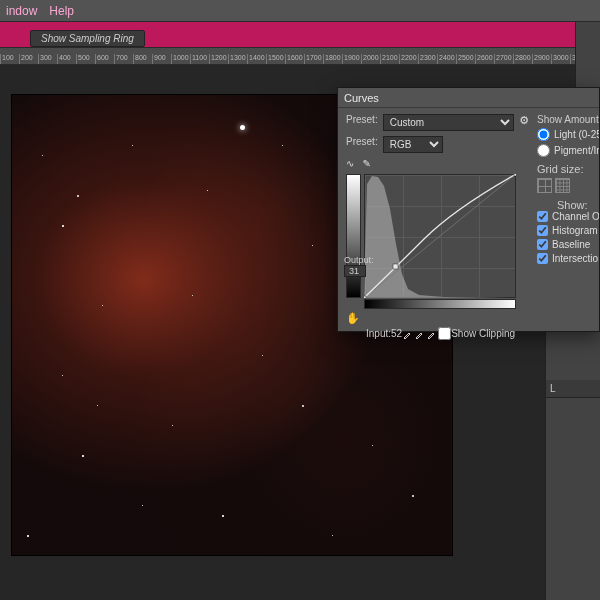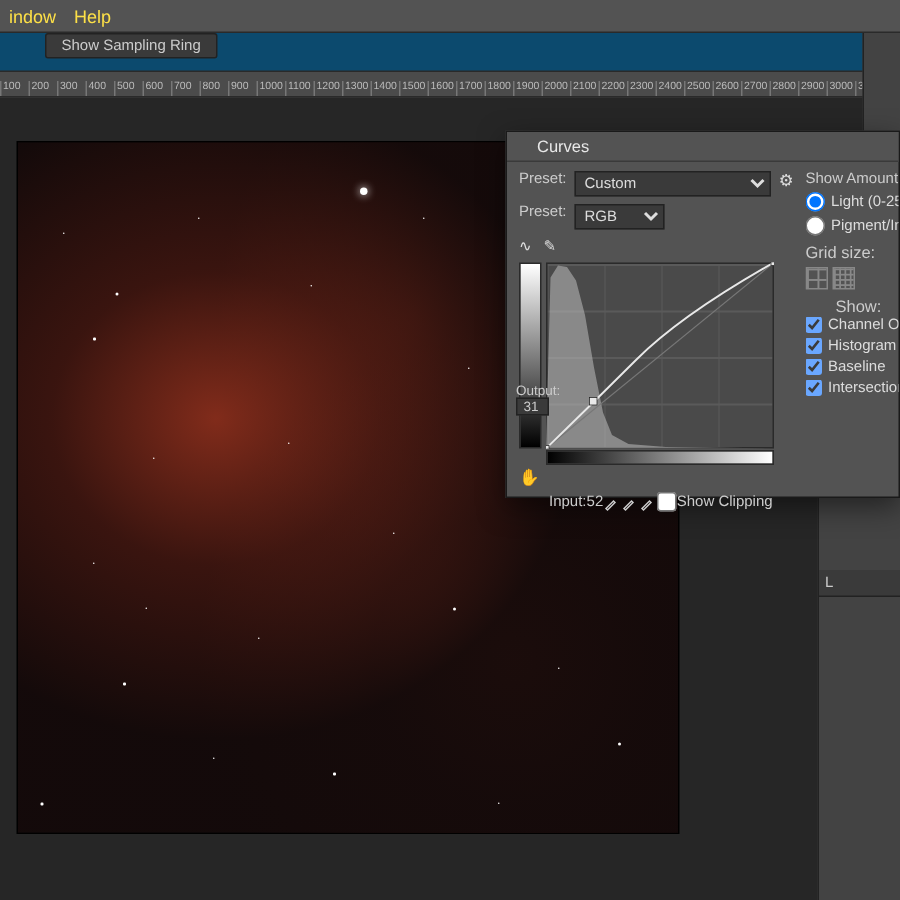--- a/index.html
+++ b/index.html
@@ -1,31 +1,31 @@
 <!DOCTYPE html>
 <html><head>
 <meta charset="utf-8">
 <style>
 * { margin:0; padding:0; box-sizing:border-box; font-family:"Segoe UI",Tahoma,sans-serif; }
 body { background:#535353; width:600px; height:600px; overflow:hidden; position:relative; color:#e8e8e8; font-size:11px; }
 .menubar { height:22px; background:#535353; display:flex; align-items:center; padding:0 6px; gap:12px; border-bottom:1px solid #2a2a2a; }
-.menubar span { font-size:12px; color:#fde047; }
-.optbar { height:26px; background:#0c4a6e; display:flex; align-items:flex-start; padding:0 30px; gap:10px; border-bottom:1px solid #2a2a2a; }
+.menubar span { font-size:12px; color:#f9a8d4; }
+.optbar { height:26px; background:#be185d; display:flex; align-items:flex-end; padding:0 30px; gap:10px; border-bottom:1px solid #2a2a2a;font-style:italic; }
 .smallbtn { background:#3a3a3a; border:1px solid #222; padding:2px 10px; font-size:10px; color:#ccc; border-radius:2px; }
 .ruler-h { position:absolute; left:0; top:48px; right:0; height:17px; background:#4b4b4b; display:flex; align-items:flex-end; overflow:hidden; border-bottom:1px solid #2a2a2a; }
 .ruler-h span { flex:0 0 19px; font-size:7px; color:#bbb; text-align:left; border-left:1px solid #777; padding-left:1px; height:10px; }
 .canvas-area { position:absolute; left:0; top:65px; width:600px; height:535px; background:#262626; }
 .canvas-area::before { content:""; position:absolute; left:12px; top:30px; width:440px; height:460px; background:radial-gradient(ellipse at 30% 40%, rgba(150,50,30,0.85) 0%, rgba(90,30,20,0.6) 25%, rgba(20,10,10,0.95) 55%),radial-gradient(ellipse at 75% 75%, rgba(170,60,35,0.9) 0%, rgba(90,35,25,0.5) 20%, transparent 45%),radial-gradient(ellipse at 60% 25%, rgba(110,40,25,0.6) 0%, transparent 35%),#0a0608; box-shadow:0 0 0 1px #000; }
 .stars { position:absolute; left:12px; top:30px; width:440px; height:460px; pointer-events:none; }
 .stars b { position:absolute; background:#fff; border-radius:50%; }
 .right-panels { position:absolute; right:0; top:22px; bottom:0; width:25px; background:#434343; border-left:1px solid #222; }
 .right-lower { position:absolute; right:0; top:320px; bottom:0; width:55px; background:#434343; border-left:1px solid #222; }
 .right-lower .hdr { background:#3a3a3a; padding:3px 4px; font-size:10px; color:#ccc; border-bottom:1px solid #222; margin-top:60px; }
 .dialog { position:absolute; left:337px; top:87px; width:263px; height:245px; background:#535353; border:1px solid #1a1a1a; box-shadow:0 6px 18px rgba(0,0,0,0.5); }
-.dlg-title { height:20px; background:#535353; display:flex; align-items:center; padding:0 20px; font-size:11px; color:#e8e8e8; border-bottom:1px solid #3a3a3a; }
+.dlg-title { height:20px; background:#535353; display:flex; align-items:center; padding:0 6px; font-size:11px; color:#e8e8e8; border-bottom:1px solid #3a3a3a; }
 .dlg-body { display:flex; height:calc(100% - 20px); }
 .dlg-main { flex:1; padding:6px 8px; }
 .dlg-side { width:62px; padding:6px 4px 6px 0; overflow:hidden; }
 .row { display:flex; gap:5px; margin-bottom:5px; font-size:10px; color:#ddd; }
 .row select { background:#3a3a3a; color:#ddd; border:1px solid #222; font-size:10px; padding:1px 2px; }
 .lbl { color:#ccc; }
 .curve-box { position:relative; width:170px; height:135px; }
 .curve-grid { position:absolute; left:18px; top:0; width:152px; height:124px; background:#4a4a4a; border:1px solid #2a2a2a; background-image:linear-gradient(#5a5a5a 1px,transparent 1px),linear-gradient(90deg,#5a5a5a 1px,transparent 1px); background-size:38px 31px; }
 .hist { position:absolute; left:18px; bottom:11px; width:152px; height:124px; }
 .hist path.h { fill:rgba(190,190,190,0.55); }

